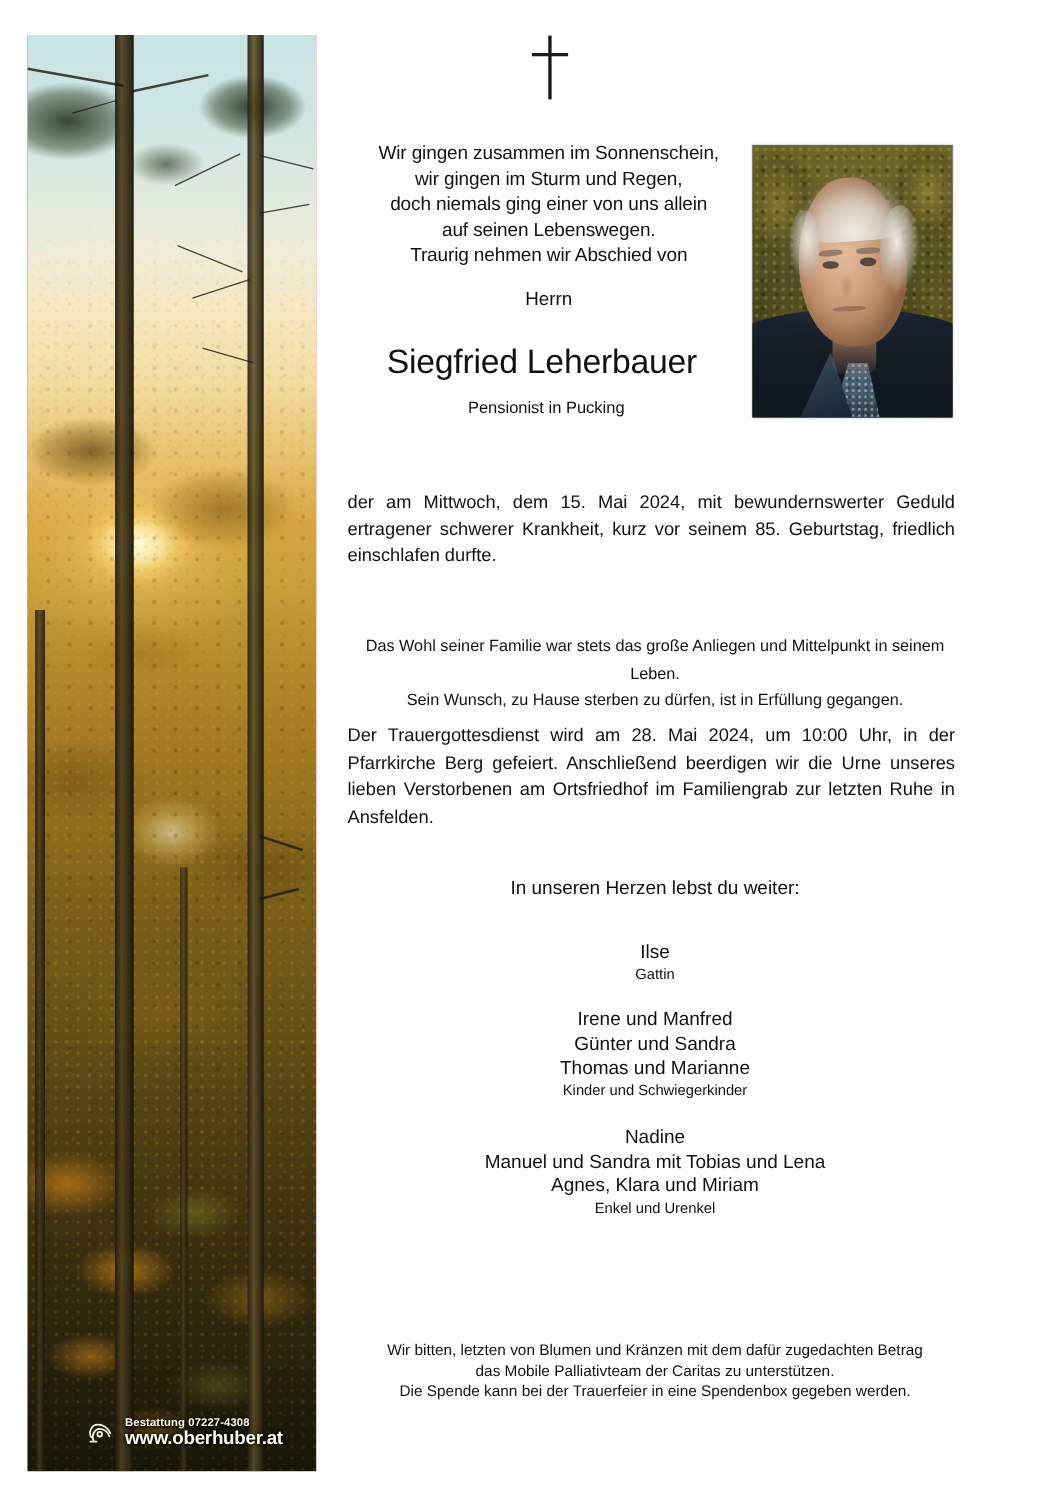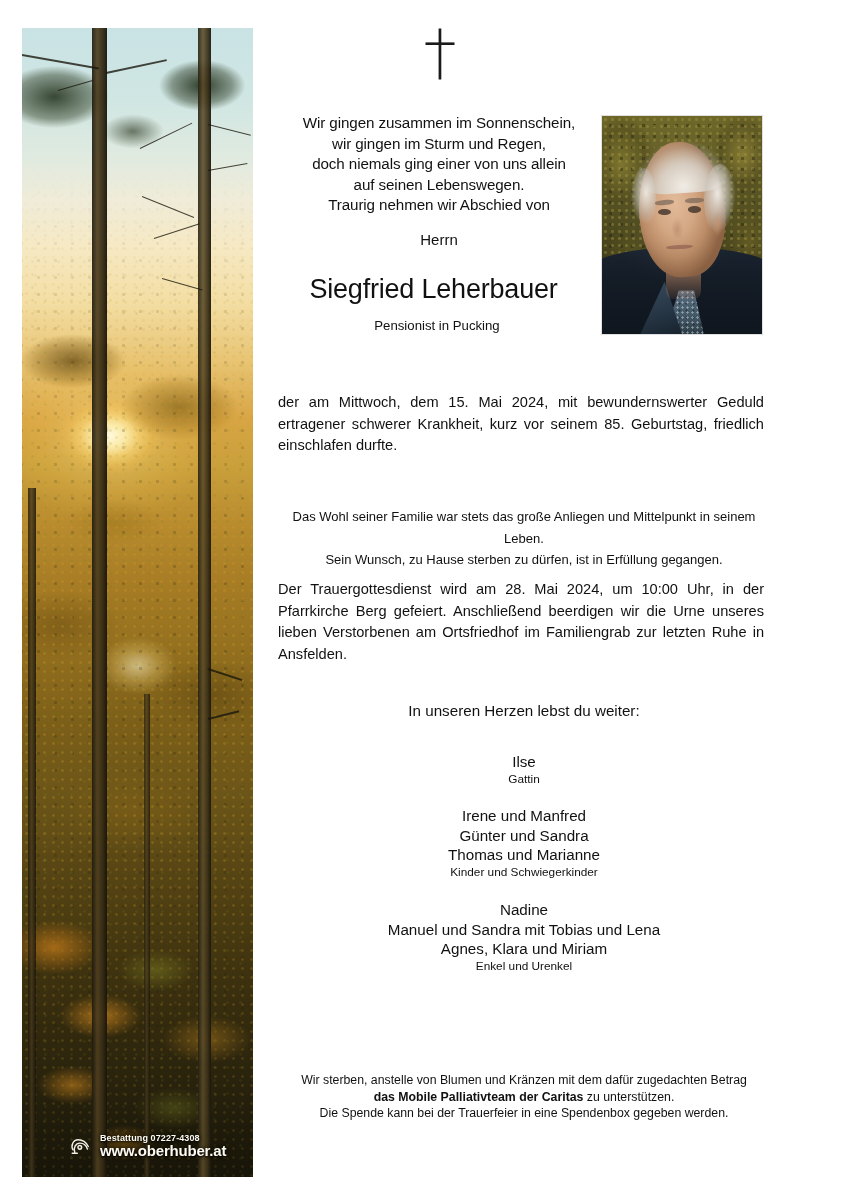--- a/index.html
+++ b/index.html
@@ -315,21 +315,21 @@
     top: 1011px;
     width: 492px;
     font-size: 15.2px;
   }
   #donation {
     top: 1072px;
     width: 492px;
     font-size: 12.3px;
     line-height: 16.6px;
   }
-  #donation b { font-weight: 700; text-align: right; }
+  #donation b { font-weight: 400; text-align: right; }
 </style>
 </head>
 <body>
 
 <div id="forest-panel">
   <div class="forest-layer f-sky"></div>
   <div class="forest-layer f-sun"></div>
   <div class="forest-layer f-canopy"></div>
   <div class="forest-layer f-leaves"></div>
   <div class="forest-layer f-ground"></div>
@@ -422,18 +422,18 @@
     <div class="family-role">Kinder und Schwiegerkinder</div>
   </div>
 
   <div class="family-group" id="family-grandchildren">
     <div class="family-names">Nadine<br>Manuel und Sandra mit Tobias und Lena<br>Agnes, Klara und Miriam</div>
     <div class="family-role">Enkel und Urenkel</div>
   </div>
 
 
   <div class="txt center" id="donation">
-    <span>Wir sterben, anstelle von Blumen und Kränzen mit dem dafür zugedachten Betrag</span><br>
+    <span>Wir bitten, letzten von Blumen und Kränzen mit dem dafür zugedachten Betrag</span><br>
     <b>das Mobile Palliativteam der Caritas</b><span> zu unterstützen.</span><br>
     <span>Die Spende kann bei der Trauerfeier in eine Spendenbox gegeben werden.</span>
   </div>
 
 </div>
 
 </body></html>

